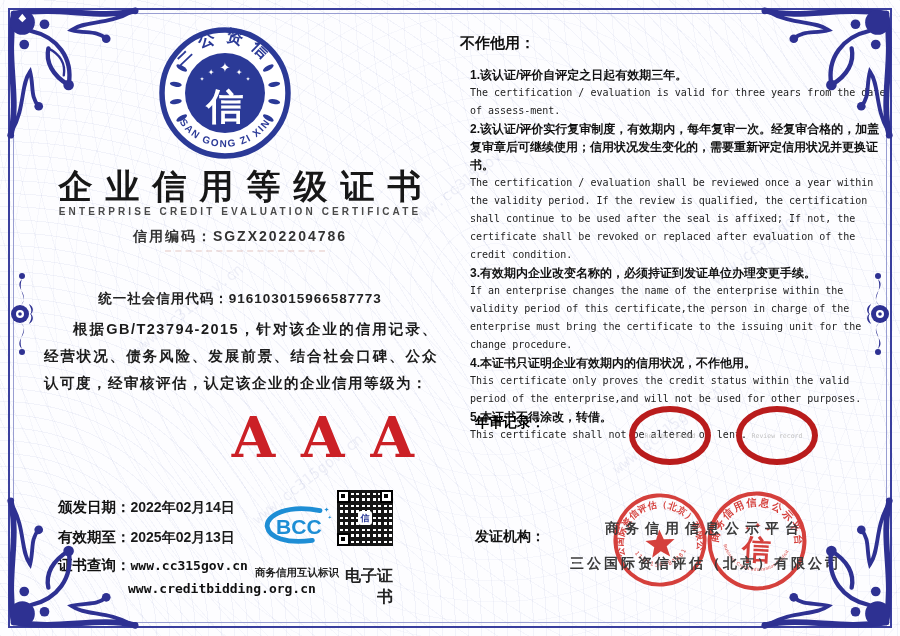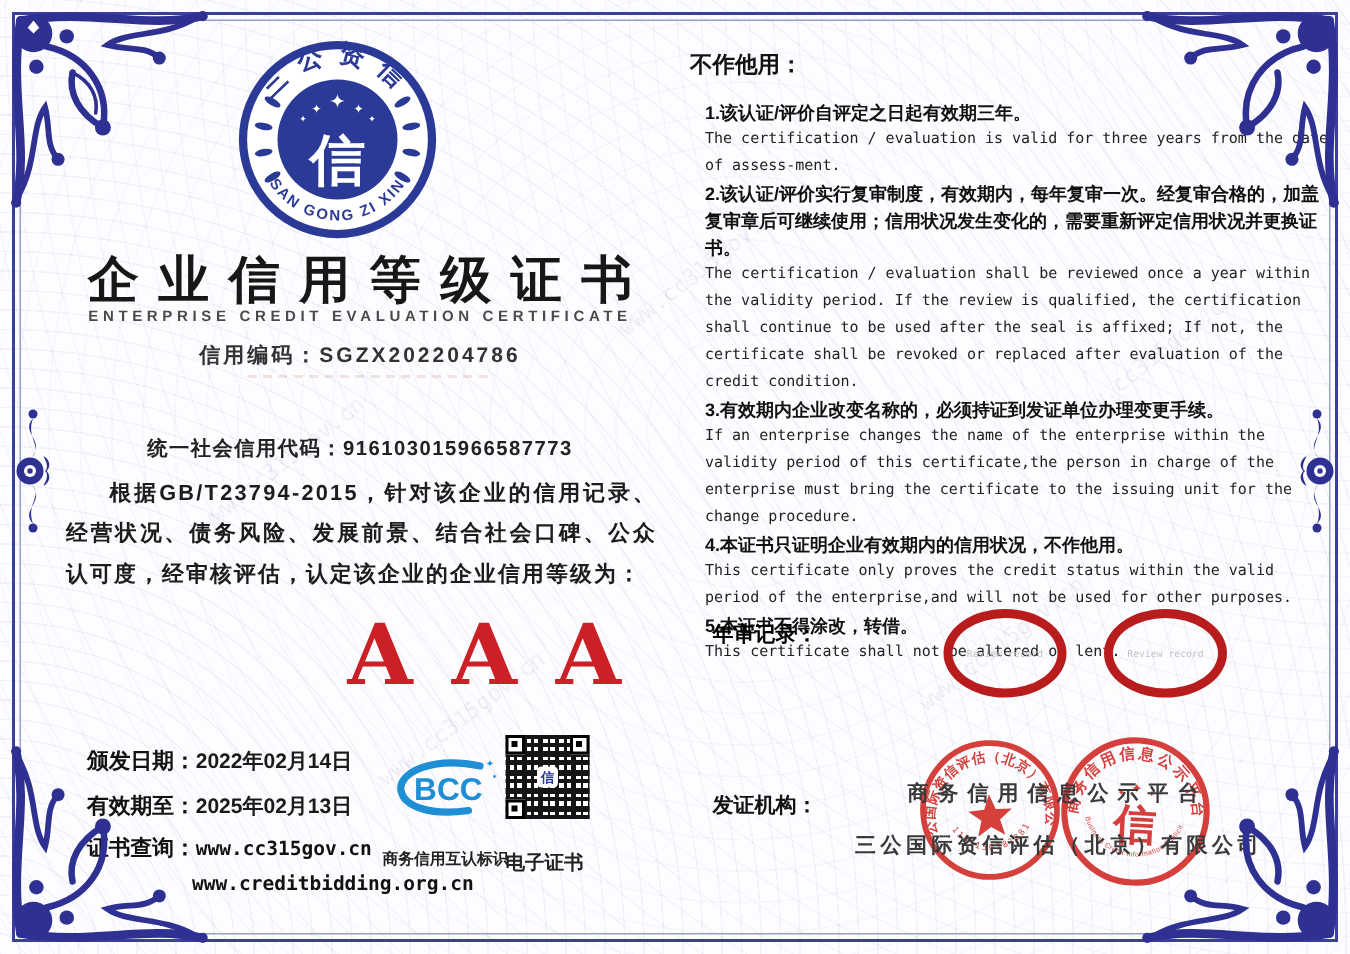--- a/index.html
+++ b/index.html
@@ -51,22 +51,22 @@
            font-size:10.5px;font-weight:bold;color:#222;}
   .qr{position:absolute;left:337px;top:490px;width:56px;height:56px;z-index:3;background:#fff;
       background-image:
         repeating-linear-gradient(90deg,#151515 0 3px,transparent 3px 6px,#151515 6px 8px,transparent 8px 11px),
         repeating-linear-gradient(0deg,#151515 0 3px,#fff 3px 5px,#151515 5px 9px,#fff 9px 12px);}
   .qf{position:absolute;width:13px;height:13px;background:#fff;border:2.5px solid #000;box-sizing:border-box;}
   .qf::after{content:"";position:absolute;left:2px;top:2px;width:4px;height:4px;background:#000;}
   .qf1{left:0;top:0;} .qf2{right:0;top:0;} .qf3{left:0;bottom:0;}
   .qbadge{position:absolute;left:21px;top:21px;width:14px;height:14px;background:#fff;border-radius:3px;
       display:flex;align-items:center;justify-content:center;font-size:9px;color:#2b3a97;font-weight:bold;}
-  .qr-cap{position:absolute;left:337px;top:566px;width:56px;text-align:left;z-index:3;
-          font-size:13px;font-weight:bold;color:#222;}
+  .qr-cap{position:absolute;left:337px;top:566px;width:56px;text-align:right;z-index:3;
+          font-size:16px;font-weight:bold;color:#222;}
 
   
   .instr-head{position:absolute;left:460px;top:34px;z-index:3;font-size:15px;font-weight:bold;color:#111;}
   .instr{position:absolute;left:438px;top:66px;width:420px;z-index:3;margin-left:32px;}
   .instr .zh{font-size:12px;font-weight:bold;color:#111;line-height:18px;margin:0;}
   .instr .en{font-family:"DejaVu Sans Mono",monospace;font-size:10px;color:#222;line-height:18px;margin:0;}
   .review-label{position:absolute;left:475px;top:414px;z-index:3;font-size:14px;font-weight:bold;color:#000000;}
   .rv-ellipse{position:absolute;top:406px;width:70px;height:47px;border:6px solid #b91c1c;border-radius:50%;
       z-index:3;display:flex;align-items:center;justify-content:center;
       font-size:6.5px;color:#c2c2c2;font-family:"DejaVu Sans Mono",monospace;}

